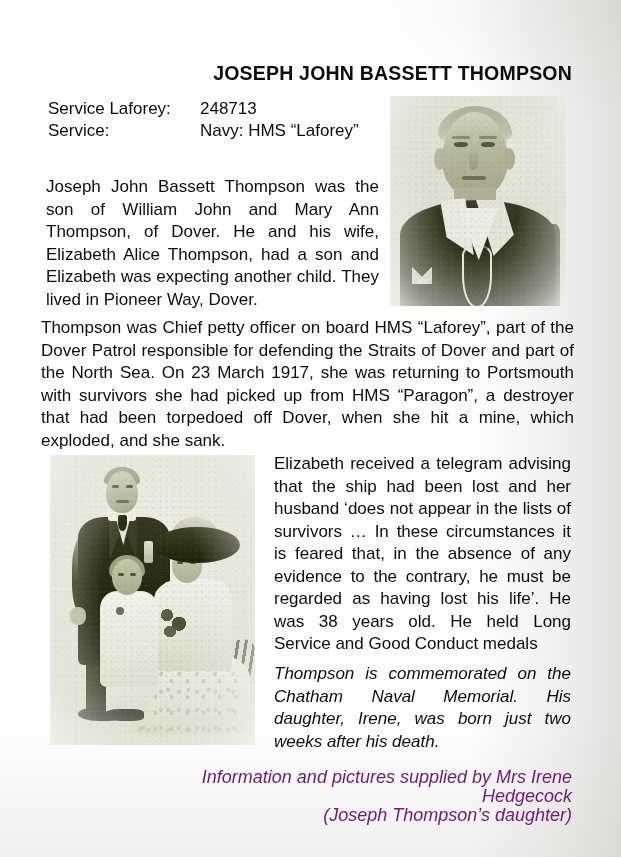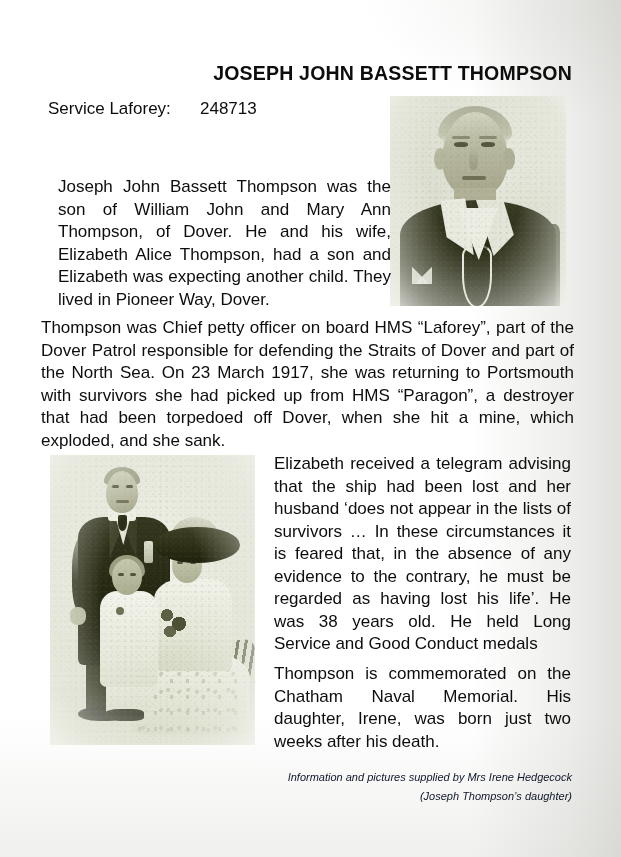--- a/index.html
+++ b/index.html
@@ -66,35 +66,35 @@
   #info-table td.lbl { width: 152px; }
 
   
   .para {
     position: absolute;
     font-size: 17px;
     line-height: 22.5px;
     text-align: justify;
     text-justify: inter-word;
   }
-  #para-1 { left: 46px; top: 176px; width: 333px; margin-left: 12px; }
+  #para-1 { left: 46px; top: 176px; width: 333px; }
   #para-2 { left: 41px; top: 317px; width: 533px; }
   #para-3 { left: 274px; top: 453px; width: 297px; }
-  #para-4 { left: 274px; top: 663px; width: 297px; }
+  #para-4 { left: 274px; top: 663px; width: 297px; font-style: italic; }
 
   #credit {
     position: absolute;
     left: 180px;
     top: 768px;
     width: 392px;
     text-align: right;
     font-style: italic;
-    font-size: 11px;
+    font-size: 18px;
     line-height: 19px;
-    color: #0f172a;
+    color: #701a75;
   }
 
   
   .photo {
     position: absolute;
     overflow: hidden;
     background: #eceee6;
   }
   .photo .grain {
     position: absolute;
@@ -307,20 +307,24 @@
   <div class="scan-shade-bottom"></div>
   <div class="scan-shade-topright"></div>
 
   <div id="title">JOSEPH JOHN BASSETT THOMPSON</div>
 
   <table id="info-table">
     <tbody>
       <tr>
         <td class="lbl">Service Laforey:</td>
         <td class="val">248713</td>
+      </tr>
+      <tr>
+        <td class="lbl">Service:</td>
+        <td class="val">Navy: HMS “Laforey”</td>
       </tr>
     </tbody>
   </table>
 
   <div class="photo" id="photo-portrait">
     <div class="pt-backdrop"></div>
     <div class="pt-arm-shadow"></div>
     <div class="pt-hair"></div>
     <div class="pt-head"></div>
     <div class="pt-ear-l"></div>

